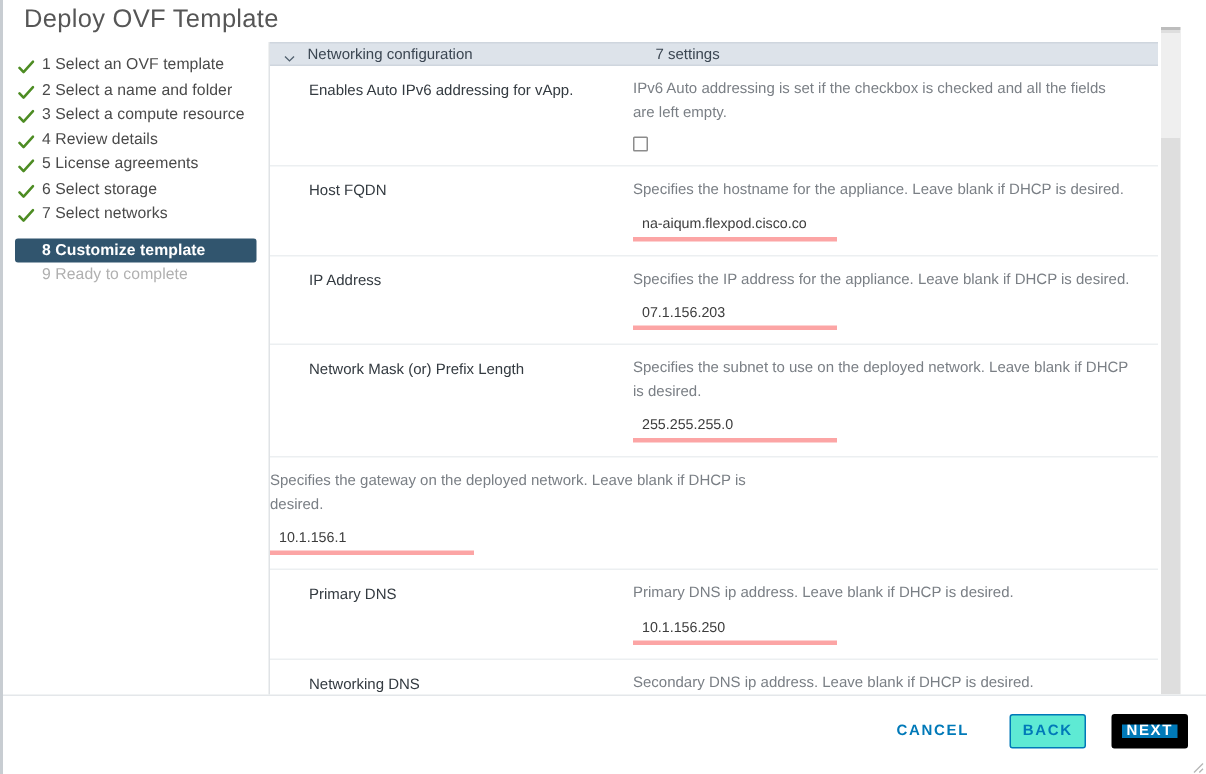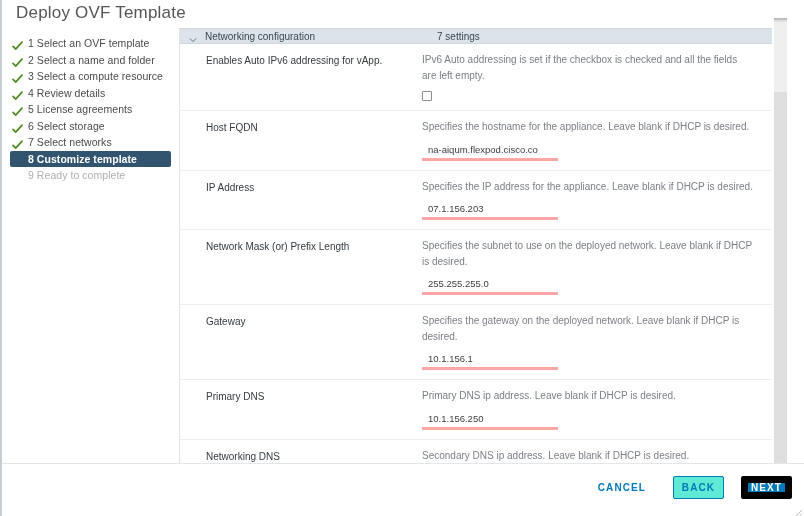--- a/index.html
+++ b/index.html
@@ -63,20 +63,21 @@
     display: block;
   }
   .step .step-label {
     font-size: 10.5px;
     color: #4a4a4a;
     white-space: nowrap;
     letter-spacing: 0.05px;
   }
   .step.active {
     background: #31556e;
+    margin-top: 8px;
   }
   .step.active .step-label {
     color: #ffffff;
     font-weight: bold;
   }
   .step.pending .step-label {
     color: #b0b0b0;
   }
 
   
@@ -341,21 +342,20 @@
           </div>
         </div>
         <div class="prop-row">
           <div class="prop-label">Network Mask (or) Prefix Length</div>
           <div class="prop-body">
             <div class="prop-desc">Specifies the subnet to use on the deployed network. Leave blank if DHCP is desired.</div>
             <div class="field">255.255.255.0</div>
           </div>
         </div>
         <div class="prop-row">
-          <div class="prop-label">Gateway</div>
           <div class="prop-body">
             <div class="prop-desc">Specifies the gateway on the deployed network. Leave blank if DHCP is desired.</div>
             <div class="field">10.1.156.1</div>
           </div>
         </div>
         <div class="prop-row">
           <div class="prop-label">Primary DNS</div>
           <div class="prop-body">
             <div class="prop-desc">Primary DNS ip address. Leave blank if DHCP is desired.</div>
             <div class="field">10.1.156.250</div>

